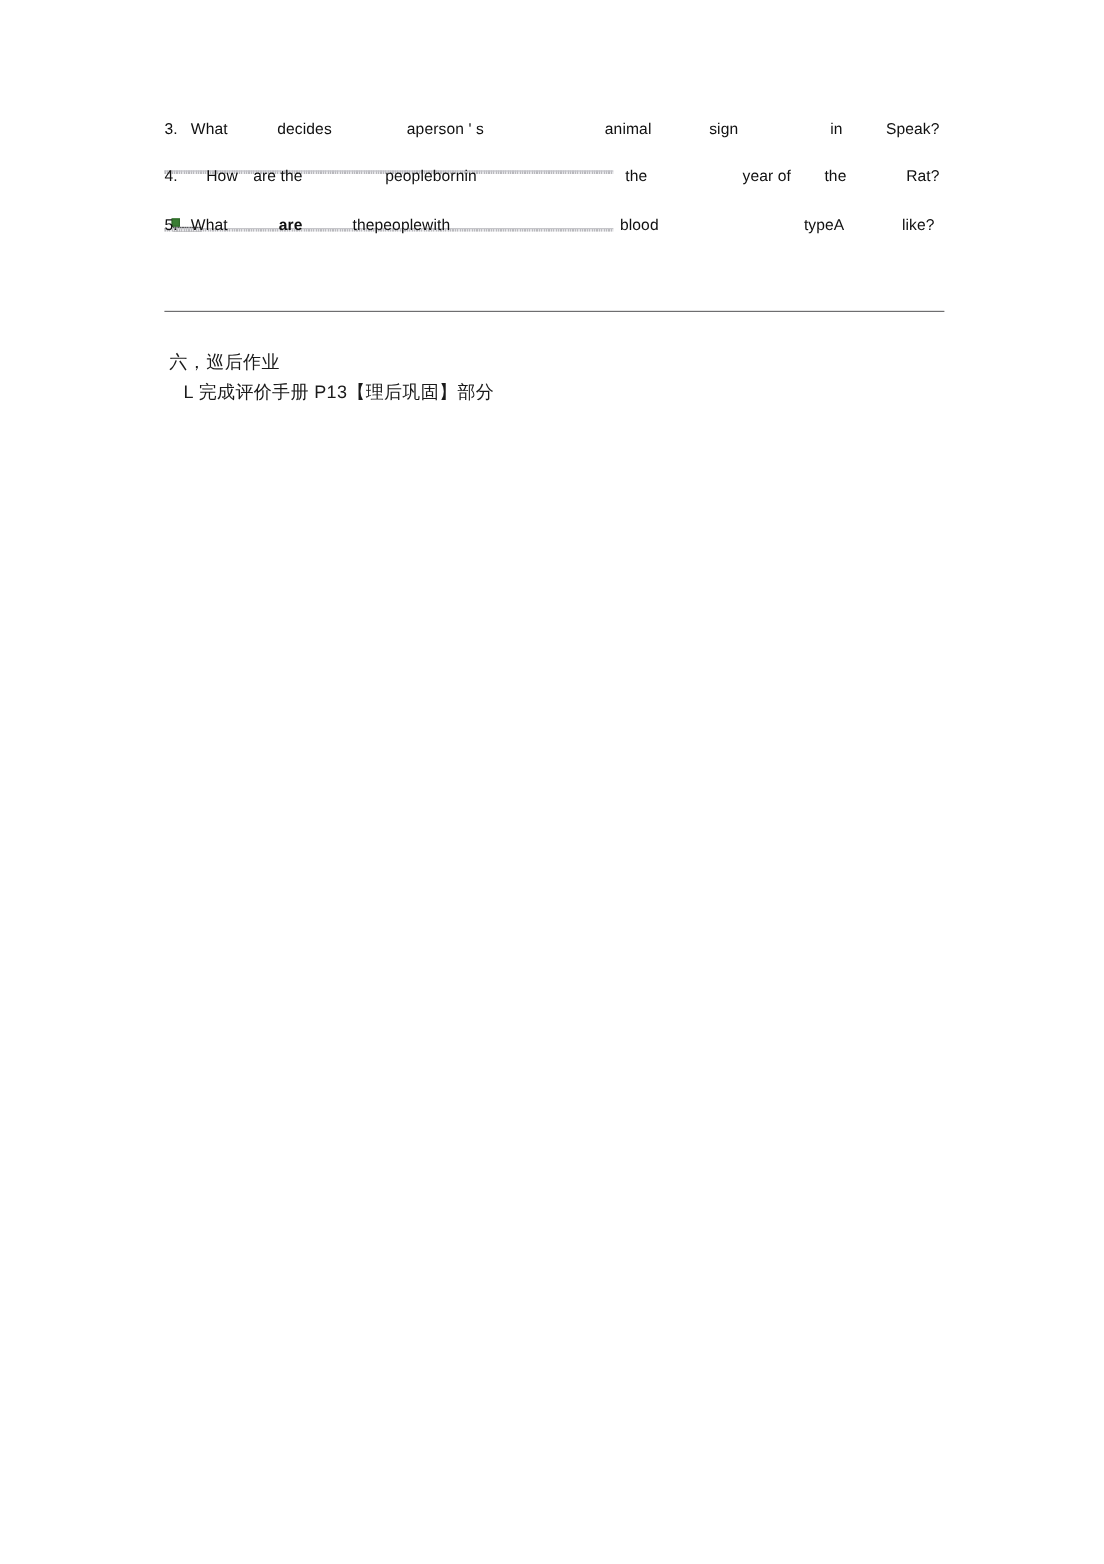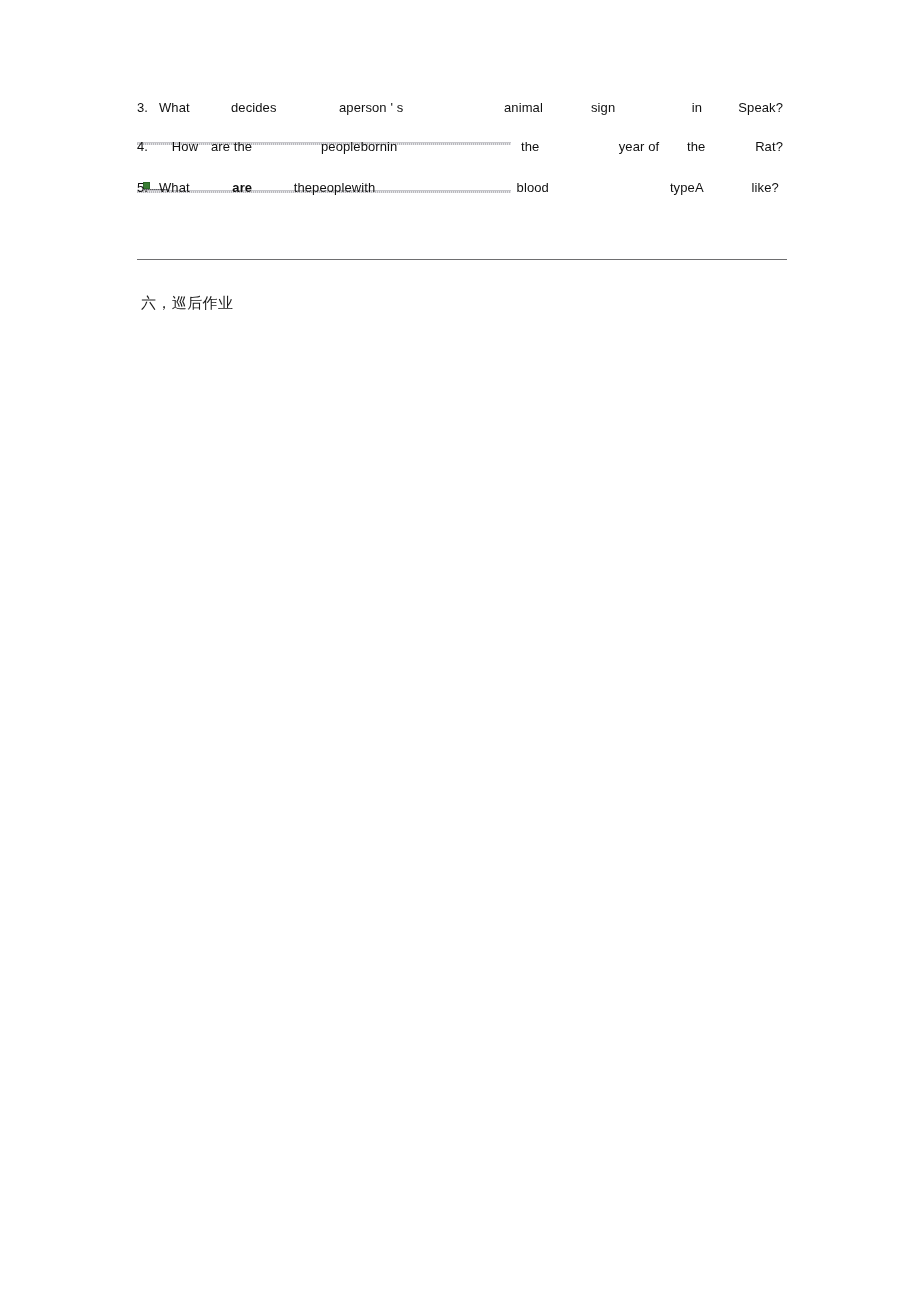--- a/index.html
+++ b/index.html
@@ -216,15 +216,16 @@
       <span class="q-tok t6">A</span>
       <span class="q-tok t7">like?</span>
     </div>
 
   </div>
 
   <div class="section-divider"></div>
 
   <div class="homework">
     <div class="hw-heading">六，巡后作业</div>
+    <div class="hw-item hw-item-1">L 完成评价手册 P13【理后巩固】部分</div>
   </div>
 
 </div>
 
 </body></html>

